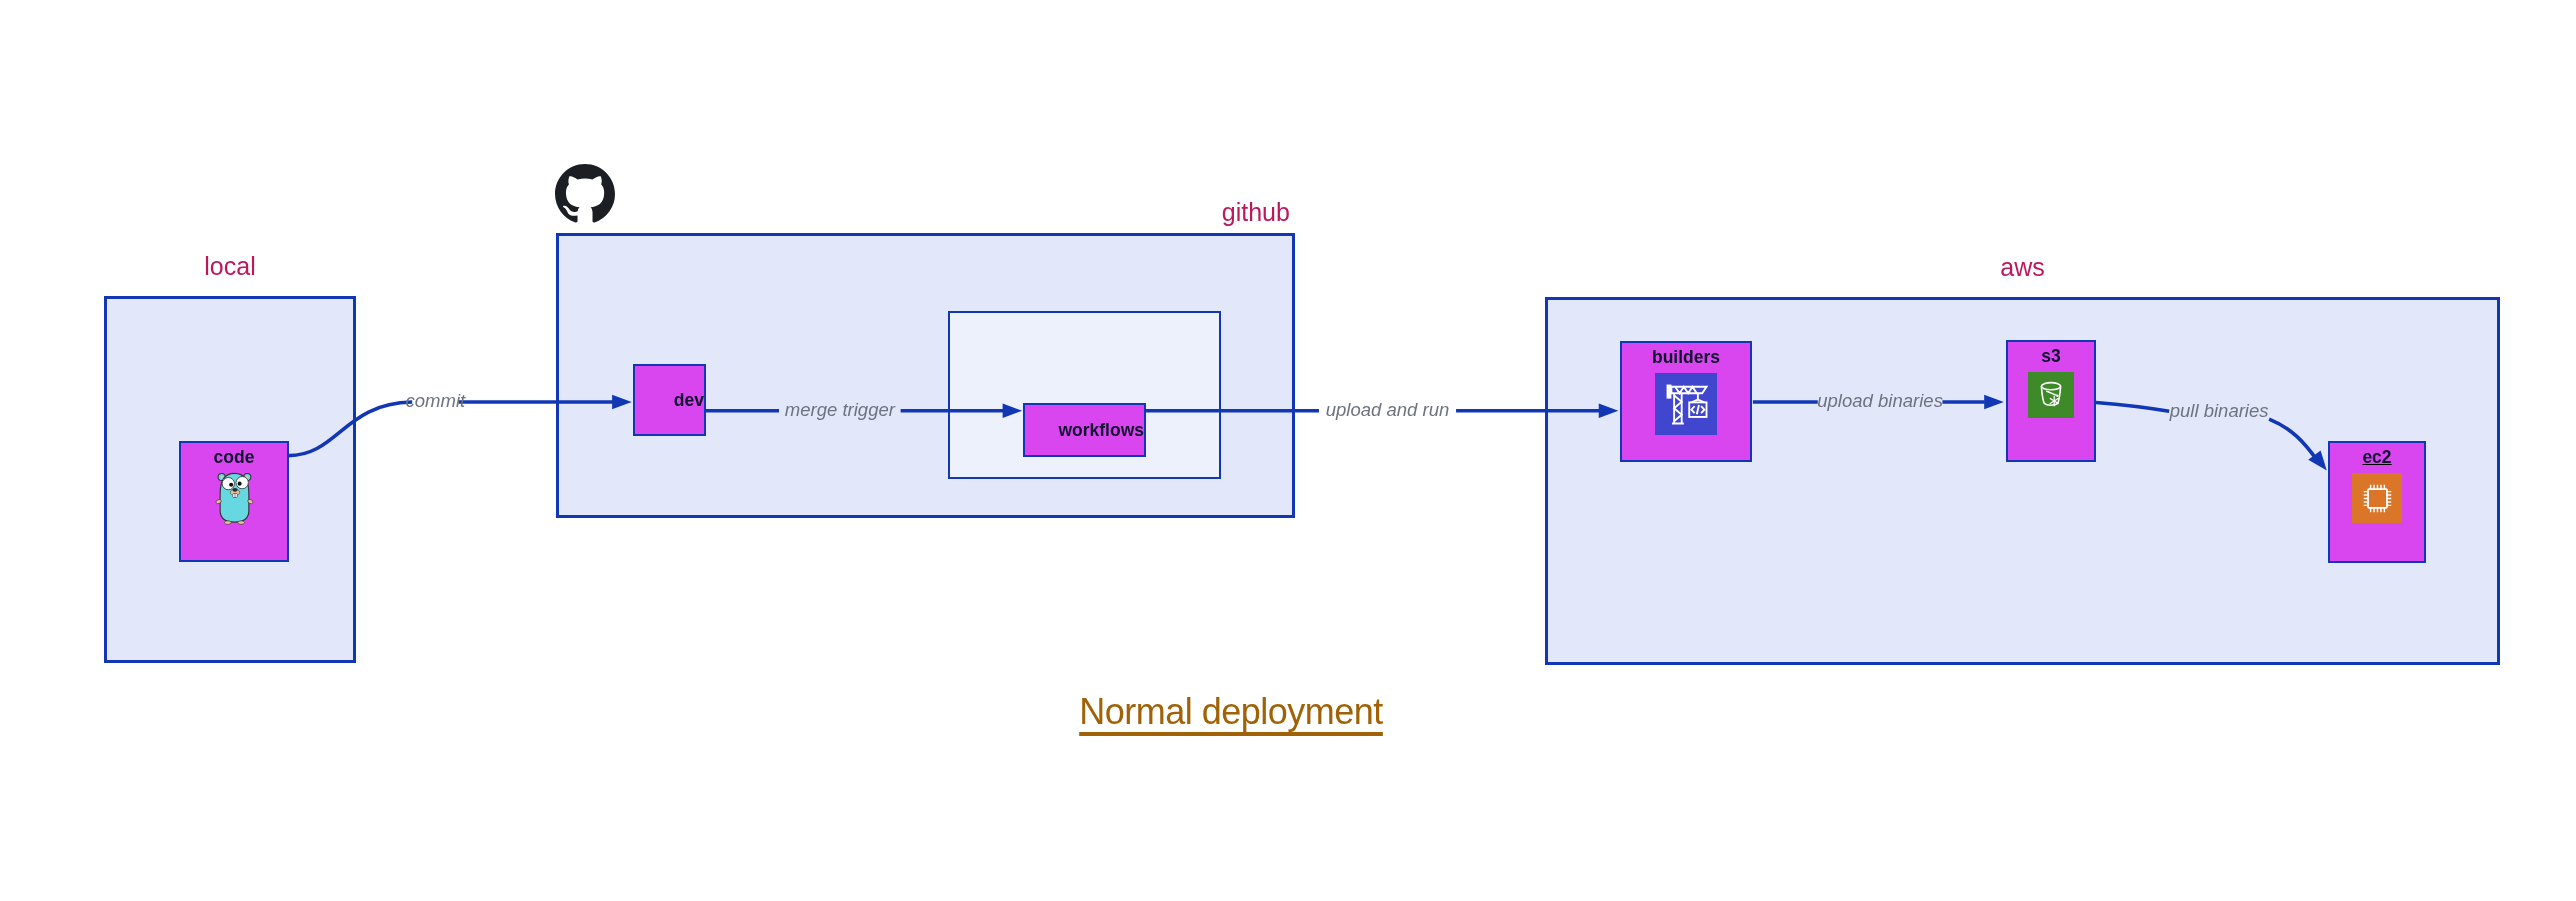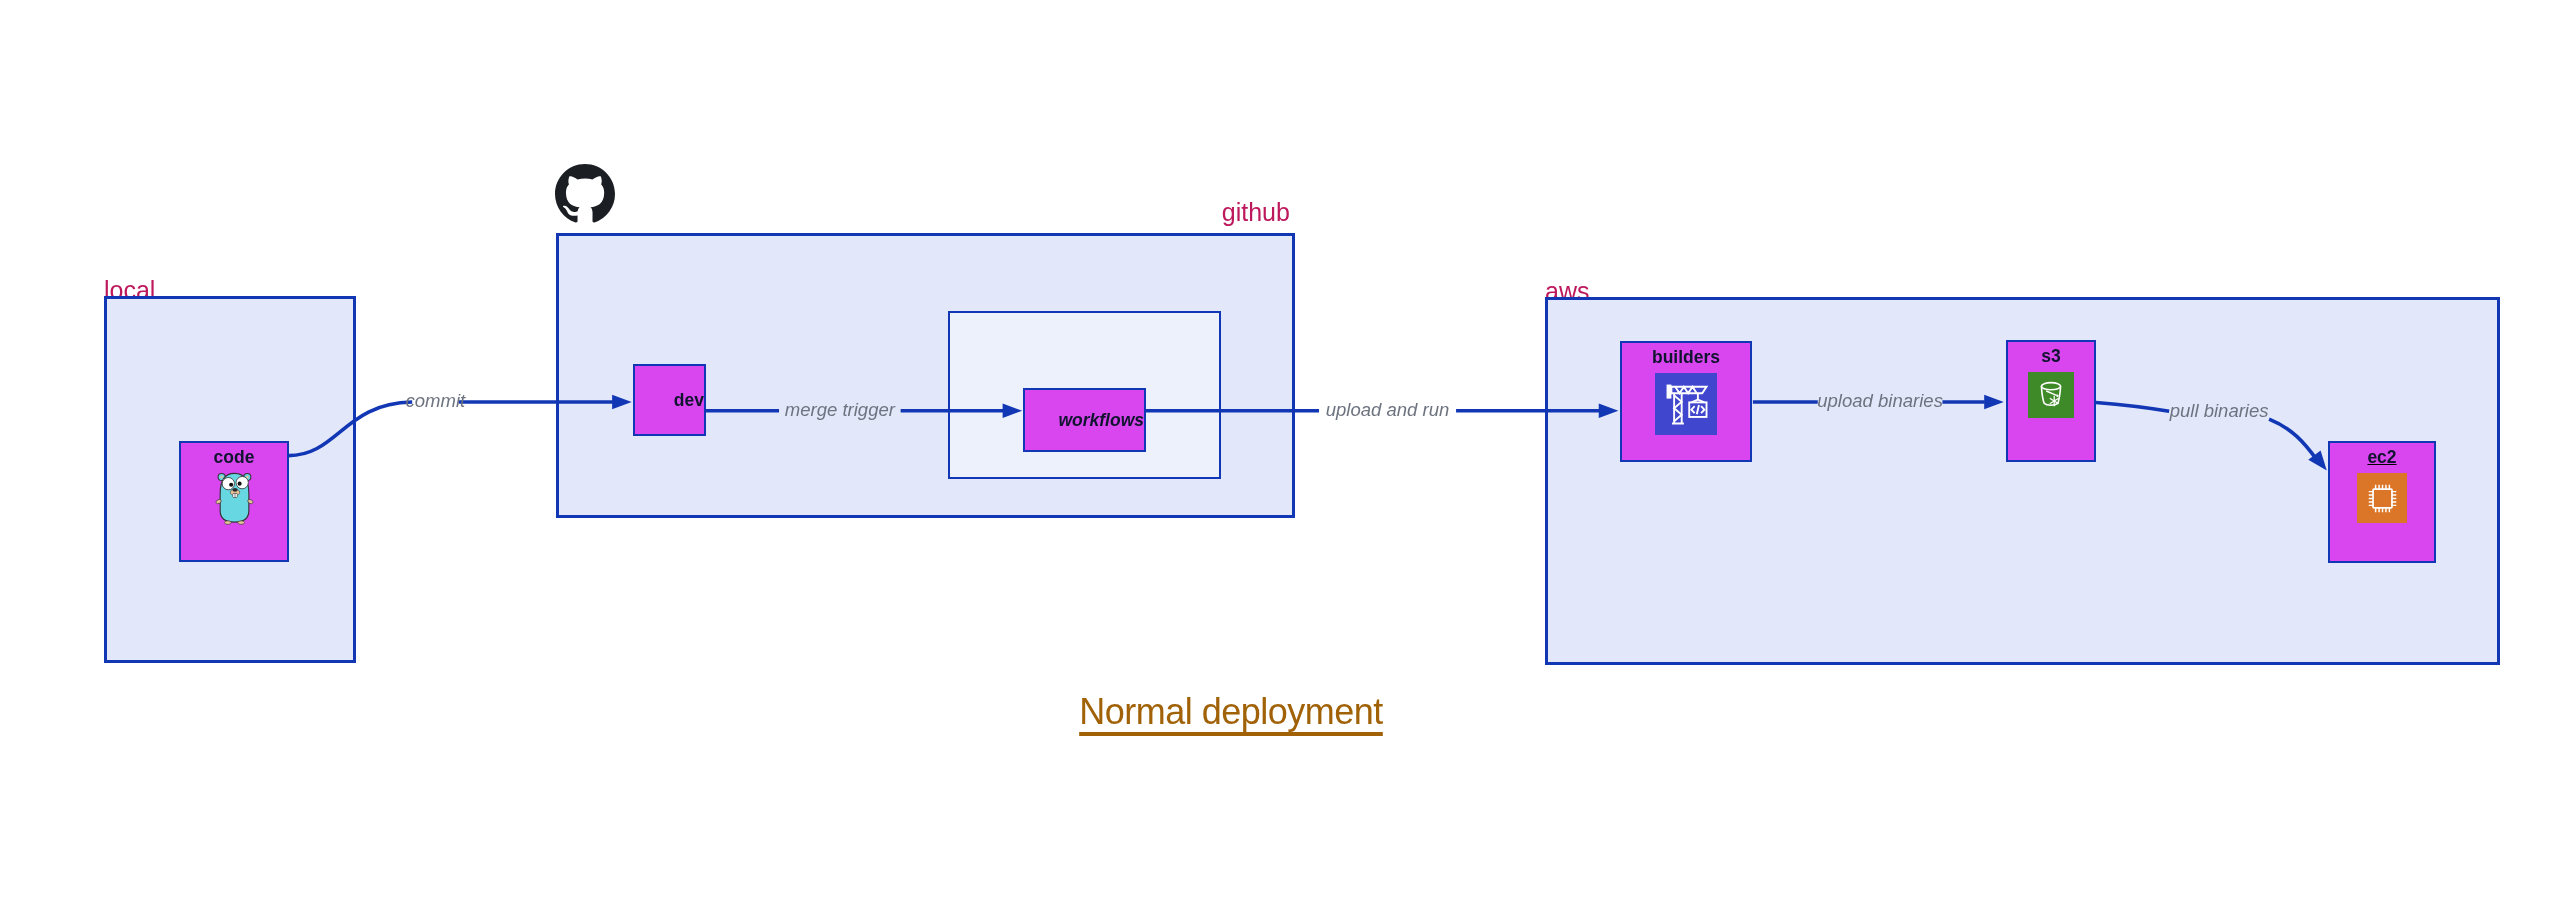--- a/index.html
+++ b/index.html
@@ -4,21 +4,21 @@
 <style>
   html,body{margin:0;padding:0;background:#ffffff;}
   #canvas{position:relative;width:2604px;height:902px;background:#ffffff;
           font-family:"Liberation Sans",sans-serif;overflow:hidden;}
   *,*:before,*:after{box-sizing:border-box;}
 
   
   .cluster{position:absolute;border:3.1px solid #1237b5;background:#e2e8fa;}
   .cluster.inner{background:#edf1fc;border-width:2.6px;}
   .cluster-label{position:absolute;font-size:25px;color:#be185d;line-height:1.15;}
-  .center{margin-top:24px;}
+  .center{text-align:center;}
   .right{text-align:right;padding-right:4.1px;}
 
   
   .node{position:absolute;border:2.6px solid #1237b5;background:#d946ef;
         display:flex;flex-direction:column;align-items:center;}
   .node.vcenter{justify-content:center;align-items:flex-end;}
   .node-label{font-weight:bold;font-size:17.5px;color:#10142f;margin-top:4.1px;line-height:1.2;}
   .node.vcenter .node-label{margin-top:0;}
   .icon-tile{display:flex;align-items:center;justify-content:center;margin-top:5.2px;}
   .tile-builders{width:62px;height:62px;background:#4046ce;}
@@ -78,21 +78,21 @@
       <ellipse cx="71" cy="60" rx="5.5" ry="3.6" fill="#e9c498" stroke="#333" stroke-width="1.2" transform="rotate(25 71 60)"></ellipse>
       <ellipse cx="27" cy="101" rx="6.5" ry="3.4" fill="#e9c498" stroke="#333" stroke-width="1.2"></ellipse>
       <ellipse cx="53" cy="101" rx="6.5" ry="3.4" fill="#e9c498" stroke="#333" stroke-width="1.2"></ellipse>
     </svg>
   </div>
 
   <div class="node vcenter" style="left:633px;top:364px;width:73px;height:72px;">
     <div class="node-label">dev</div>
   </div>
 
-  <div class="node vcenter" style="left:1023px;top:388px;width:123px;height:64px;font-style:italic;">
+  <div class="node vcenter" style="left:1023px;top:403px;width:123px;height:54px;">
     <div class="node-label">workflows</div>
   </div>
 
   <div class="node" style="left:1620px;top:341px;width:132px;height:121px;">
     <div class="node-label">builders</div>
     <div class="icon-tile tile-builders">
       <svg width="54" height="54" viewBox="0 0 100 100" fill="none" stroke="#ffffff" stroke-width="3.5">
         <rect x="14" y="14" width="9" height="26" fill="#ffffff" stroke="none"></rect>
         <path d="M23,18 H88 L80,30 H23 Z"></path>
         <path d="M30,18 L38,30 L46,18 L54,30 L62,18 L70,30"></path>
@@ -119,21 +119,21 @@
         <circle cx="66" cy="52" r="3" fill="#ffffff" stroke="none"></circle>
         <g stroke-width="3.2">
           <path d="M58,52 V78"></path>
           <path d="M47,58 L69,72"></path>
           <path d="M47,72 L69,58"></path>
         </g>
       </svg>
     </div>
   </div>
 
-  <div class="node" style="left:2328px;top:441px;width:108px;height:122px;text-decoration:underline;">
+  <div class="node" style="left:2328px;top:441px;width:98px;height:122px;text-decoration:underline;">
     <div class="node-label">ec2</div>
     <div class="icon-tile tile-ec2">
       <svg width="43" height="43" viewBox="0 0 100 100" fill="none" stroke="#ffffff" stroke-width="4">
         <rect x="28" y="28" width="44" height="44" rx="2"></rect>
         <g stroke-width="3.4">
           <path d="M34,18 V28 M42,18 V28 M50,18 V28 M58,18 V28 M66,18 V28"></path>
           <path d="M34,72 V82 M42,72 V82 M50,72 V82 M58,72 V82 M66,72 V82"></path>
           <path d="M18,34 H28 M18,42 H28 M18,50 H28 M18,58 H28 M18,66 H28"></path>
           <path d="M72,34 H82 M72,42 H82 M72,50 H82 M72,58 H82 M72,66 H82"></path>
         </g>

